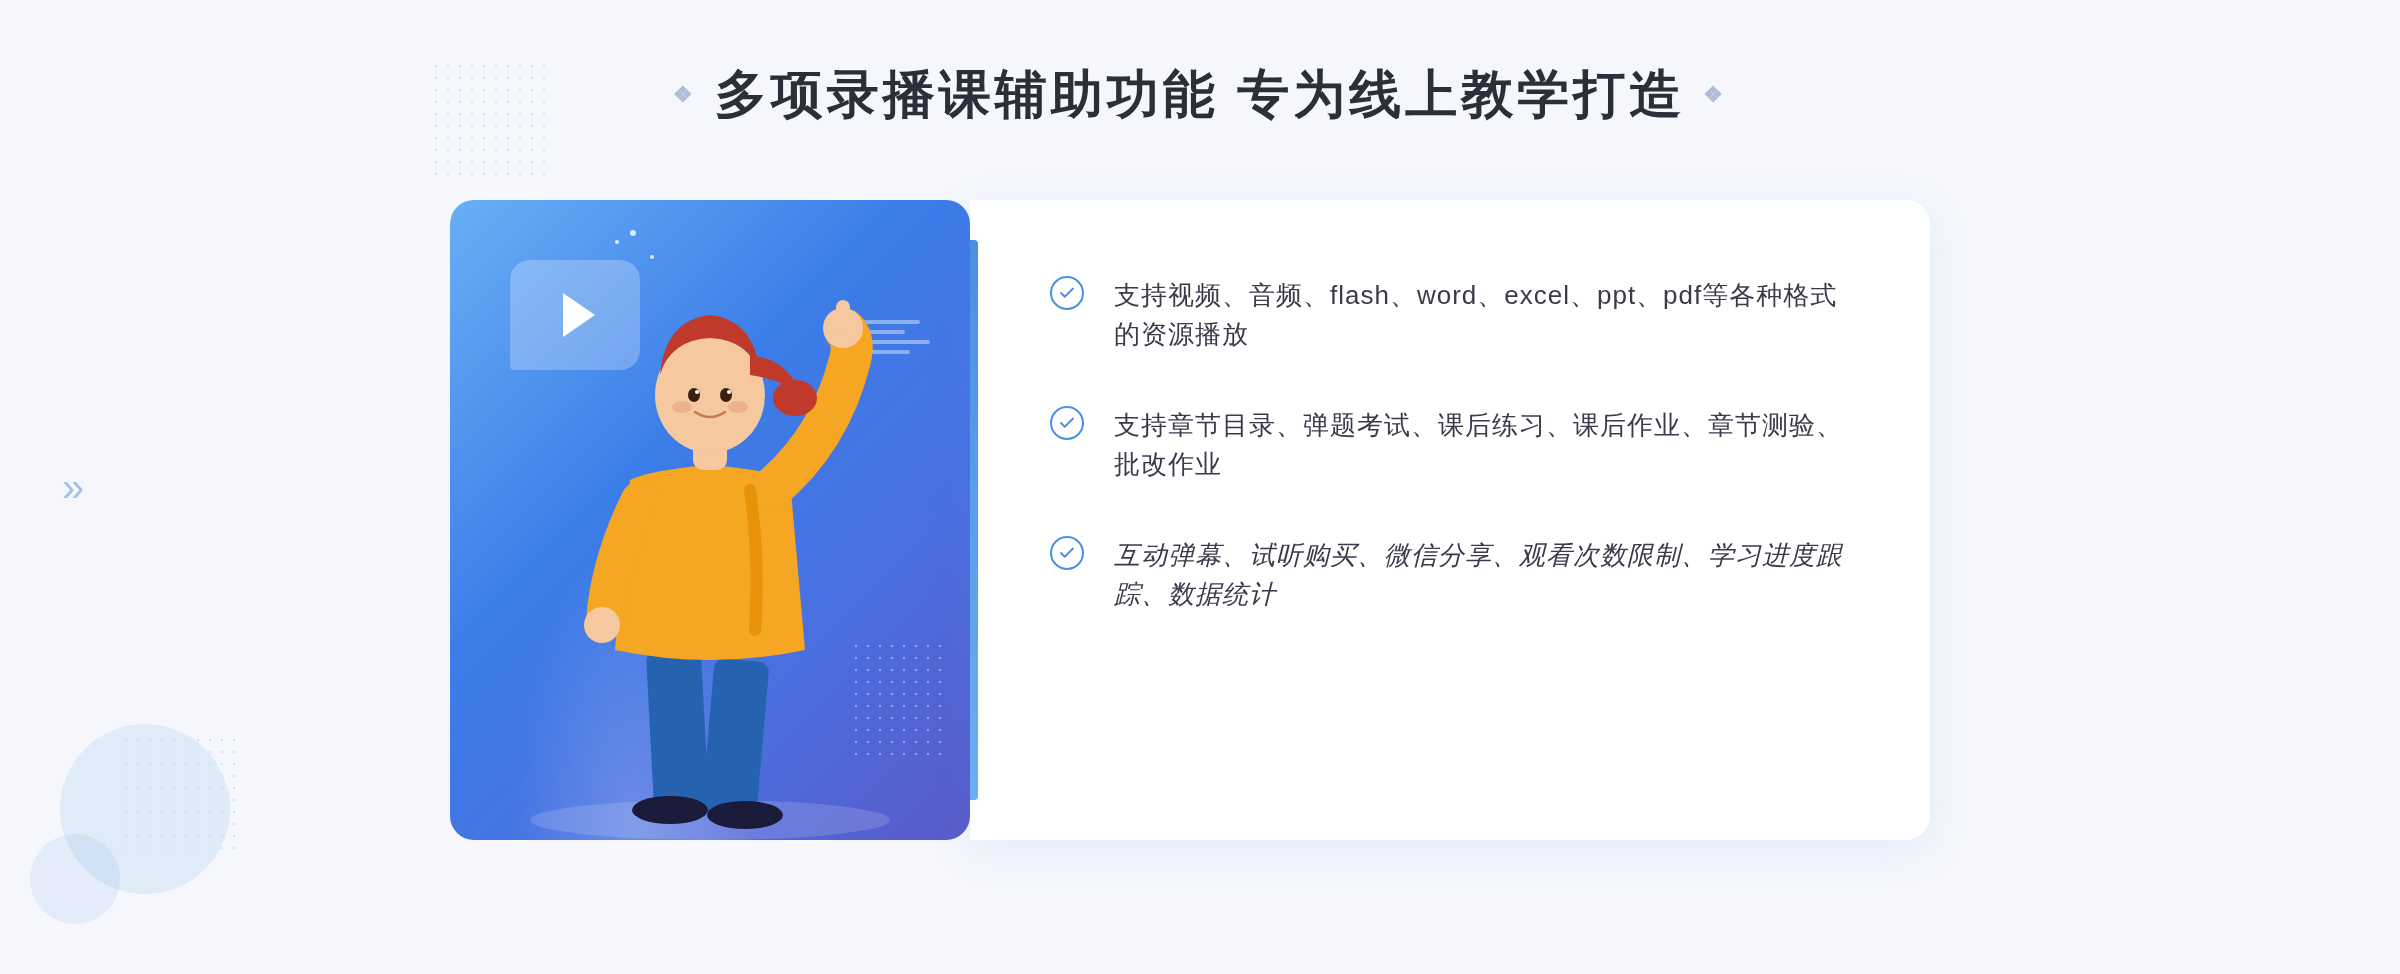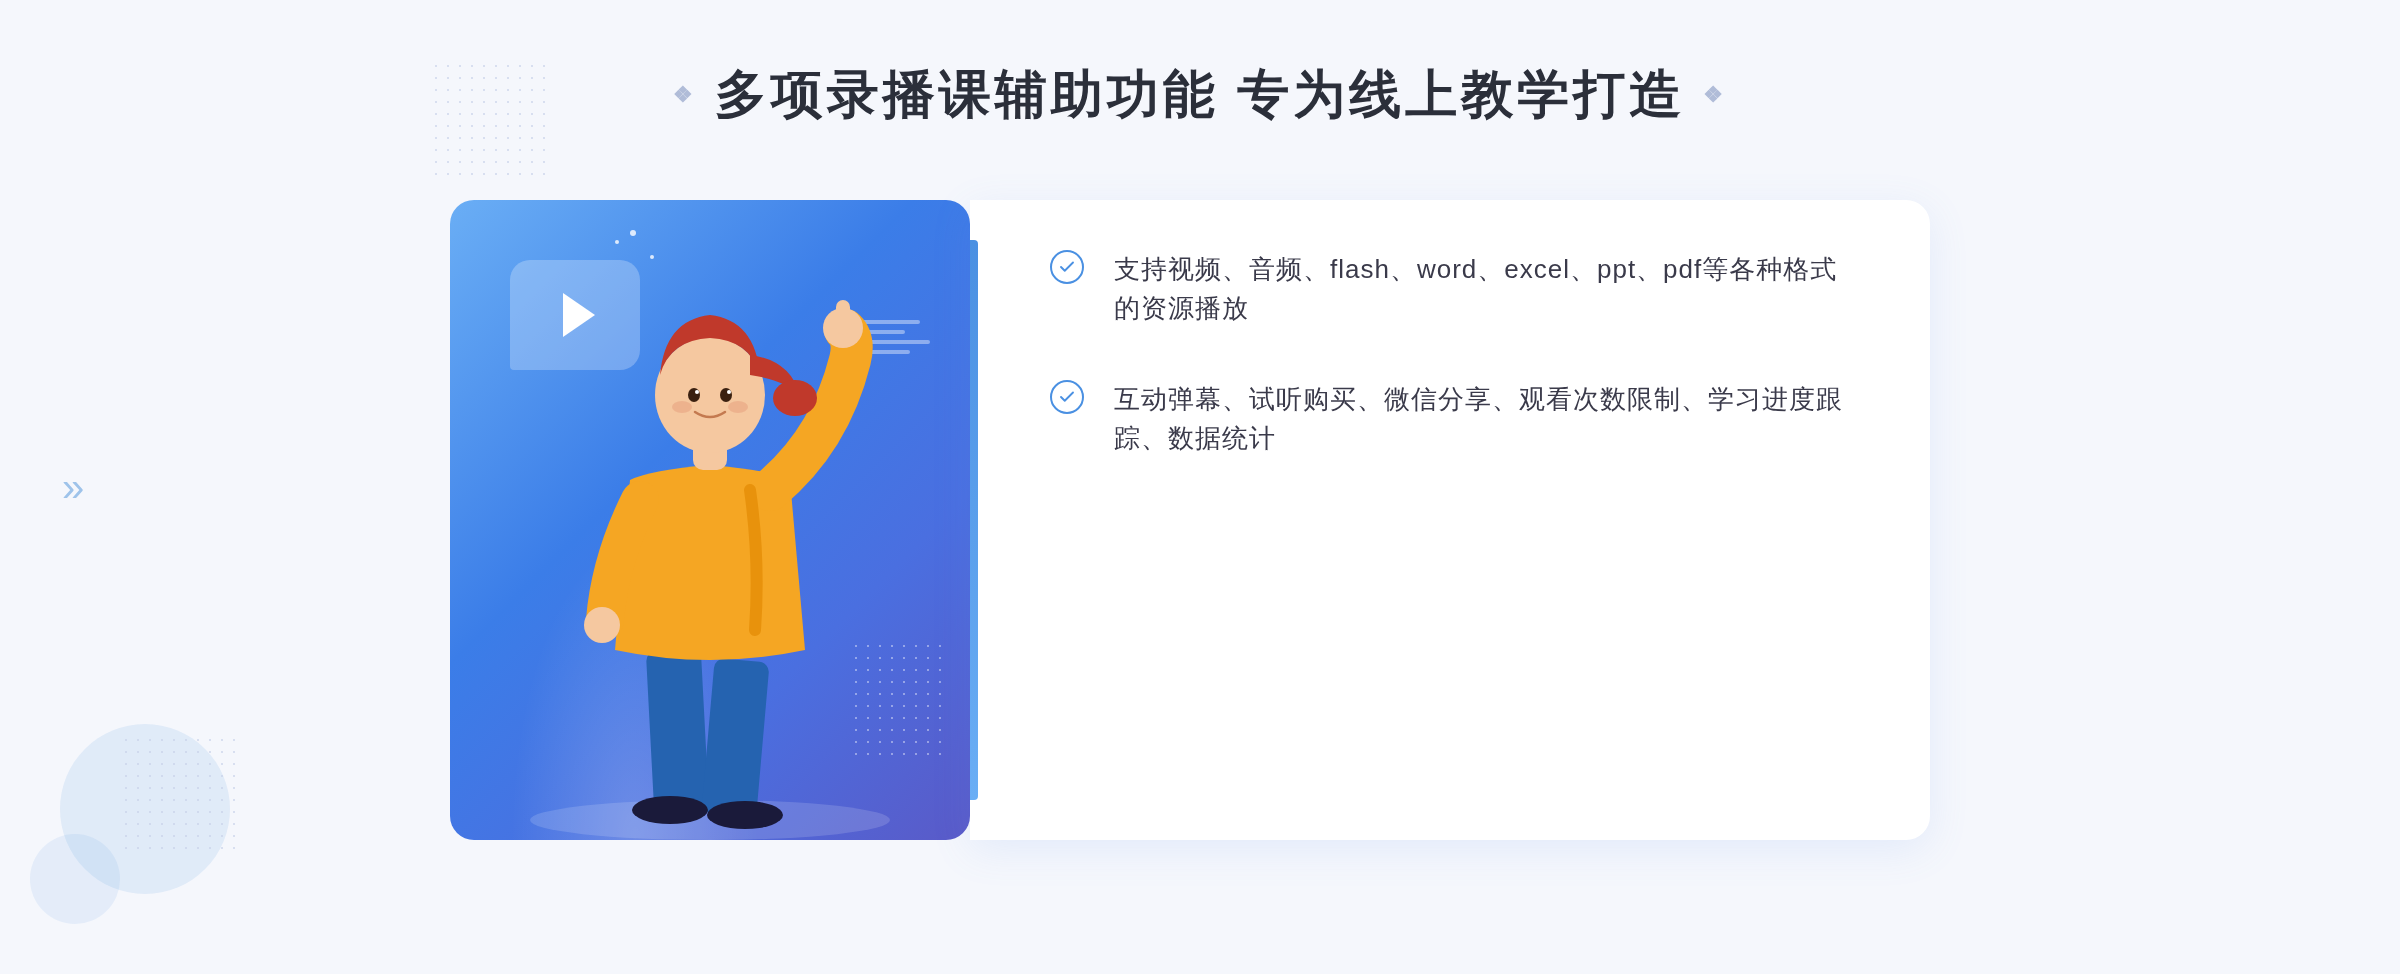--- a/index.html
+++ b/index.html
@@ -162,35 +162,36 @@
       background: radial-gradient(ellipse at center bottom, rgba(255,255,255,0.2) 0%, transparent 70%);
     }
 
     
     .right-content {
       flex: 1;
       background: white;
       border-radius: 0 24px 24px 0;
       margin-top: 20px;
       height: 640px;
-      padding: 50px 80px;
+      padding: 76px 80px;
       box-shadow: 0 10px 40px rgba(100,149,237,0.12);
       position: relative;
       left: -20px;
     }
 
     
     .feature-item {
       display: flex;
       align-items: flex-start;
       margin-bottom: 52px;
     }
 
     .feature-item:last-child {
       margin-bottom: 8px;
+      font-style: italic;
     }
 
     .check-circle {
       width: 34px;
       height: 34px;
       border-radius: 50%;
       border: 2.5px solid #4a90e2;
       display: flex;
       align-items: center;
       justify-content: center;
@@ -383,20 +384,28 @@
 
       <div class="feature-item">
         <div class="check-circle">
           <svg viewBox="0 0 24 24" fill="none" stroke="#4a90e2" stroke-width="2.5" stroke-linecap="round" stroke-linejoin="round">
             <polyline points="20 6 9 17 4 12"></polyline>
           </svg>
         </div>
         <div class="feature-text">支持视频、音频、flash、word、excel、ppt、pdf等各种格式的资源播放</div>
       </div>
 
+      <div class="feature-item">
+        <div class="check-circle">
+          <svg viewBox="0 0 24 24" fill="none" stroke="#4a90e2" stroke-width="2.5" stroke-linecap="round" stroke-linejoin="round">
+            <polyline points="20 6 9 17 4 12"></polyline>
+          </svg>
+        </div>
+        <div class="feature-text">支持章节目录、弹题考试、课后练习、课后作业、章节测验、批改作业</div>
+      </div>
 
 
       <div class="feature-item">
         <div class="check-circle">
           <svg viewBox="0 0 24 24" fill="none" stroke="#4a90e2" stroke-width="2.5" stroke-linecap="round" stroke-linejoin="round">
             <polyline points="20 6 9 17 4 12"></polyline>
           </svg>
         </div>
         <div class="feature-text">互动弹幕、试听购买、微信分享、观看次数限制、学习进度跟踪、数据统计</div>
       </div>

